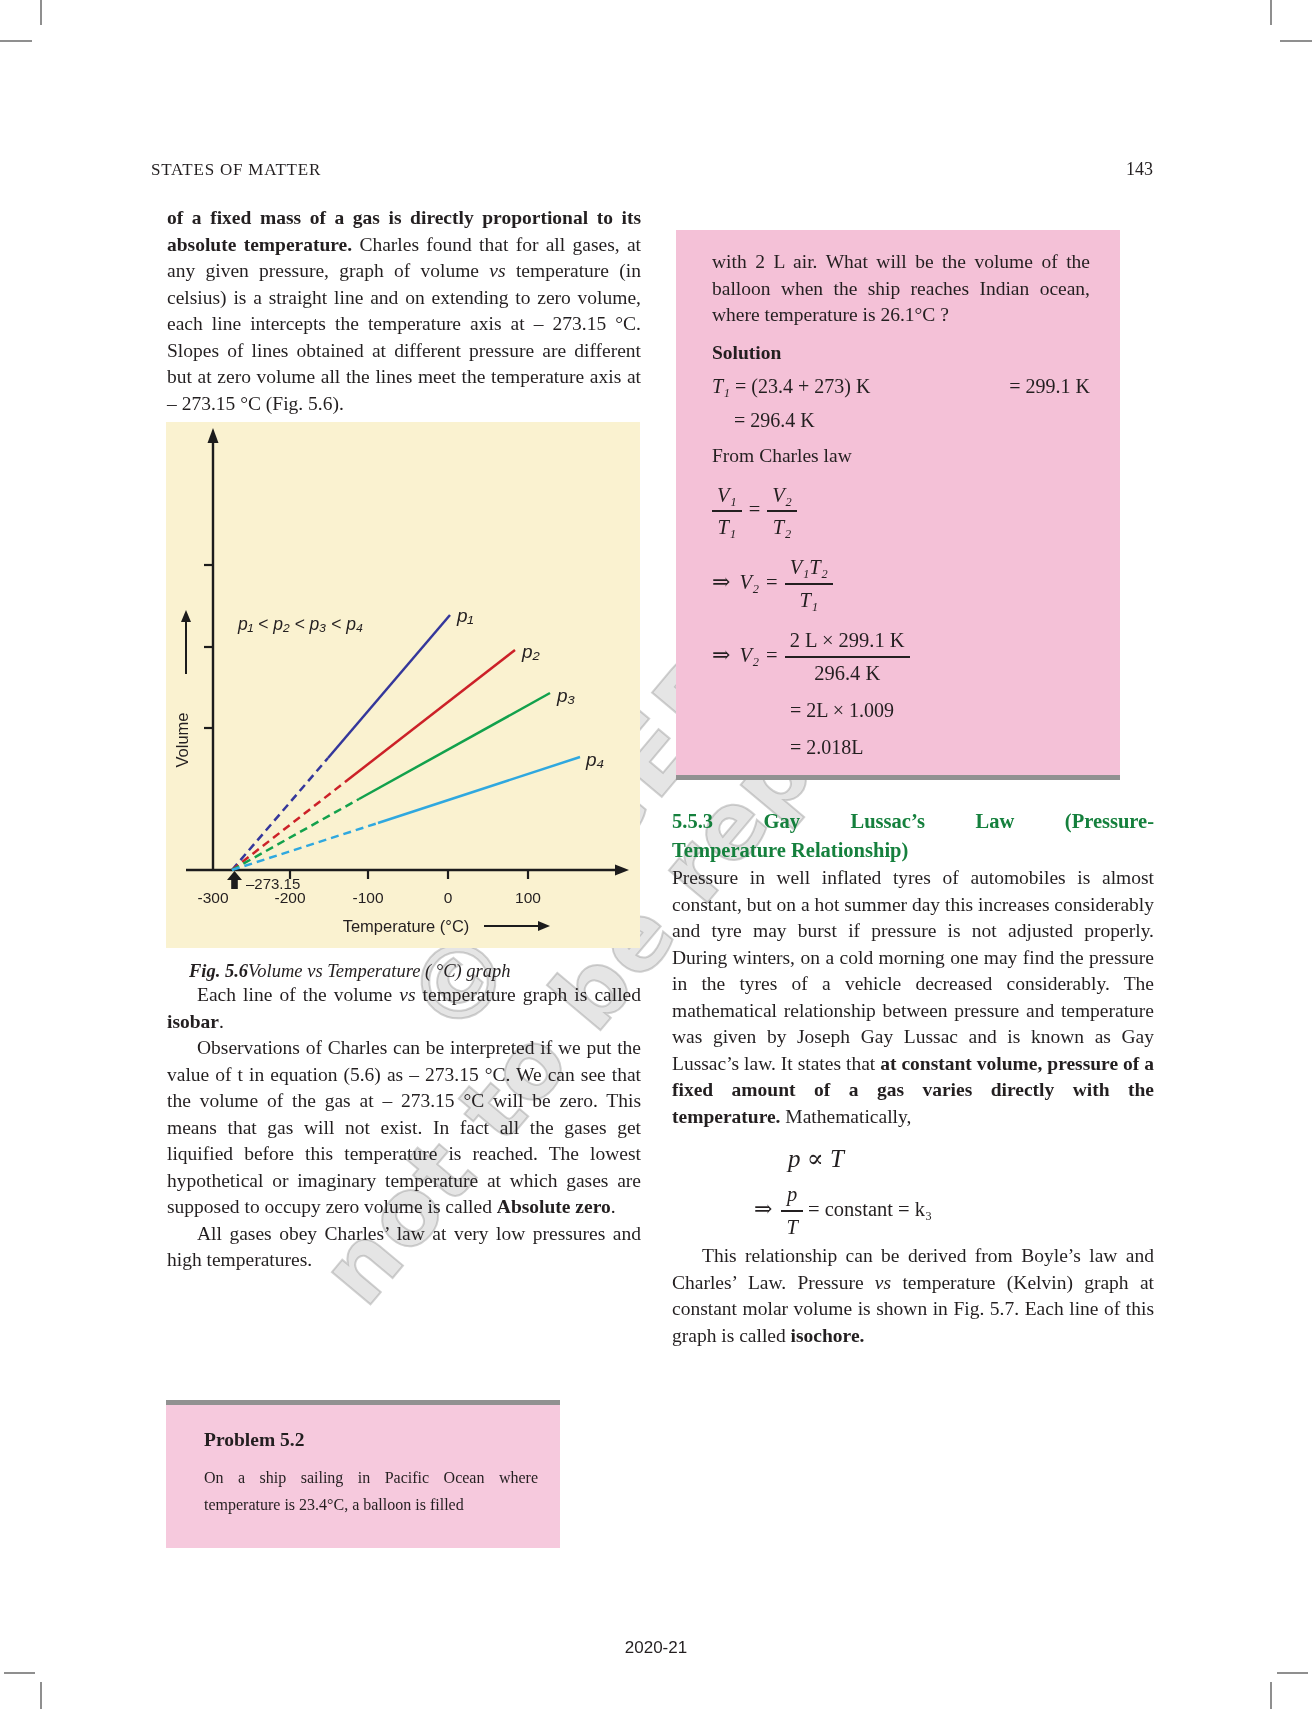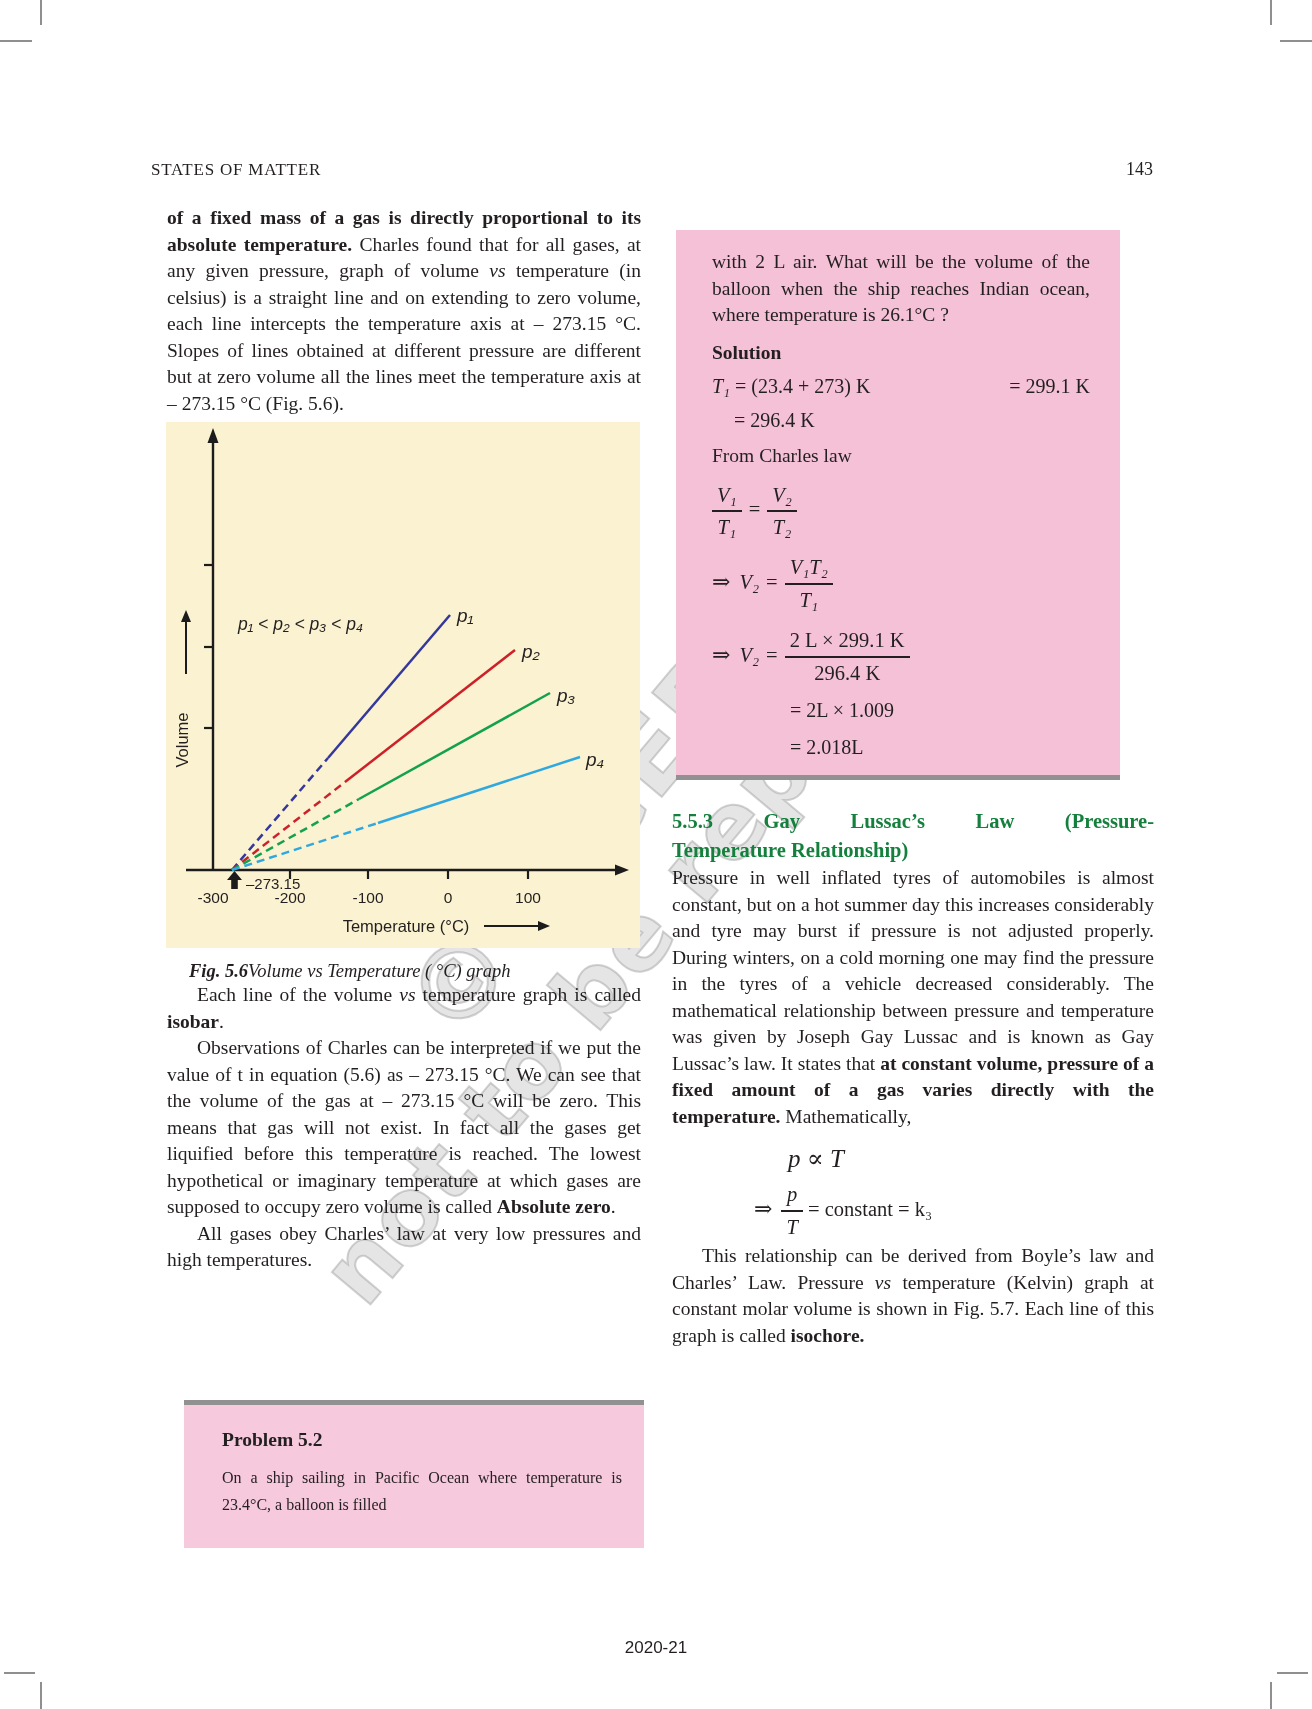--- a/index.html
+++ b/index.html
@@ -24,21 +24,21 @@
   .col-right{position:absolute;left:672px;top:230px;width:482px;}
   p.body{margin:0;font-size:19.5px;line-height:26.5px;text-align:justify;}
   .indent{text-indent:30px;}
   .mt8{margin-top:8px;}
   
   .figure{margin-top:5px;margin-left:-1px;width:474px;height:526px;background:#faf2d0;}
   .caption{margin:13px 0 0 22px;font-size:18.5px;font-style:italic;}
   .cap-label{font-weight:bold;}
   
   .bar{height:5px;background:#919191;}
-  .problem-box{position:absolute;left:184px;top:1400px;width:460px;}
+  .problem-box{position:absolute;left:166px;top:1400px;width:394px;}
   .problem-inner{background:#f6c9dd;padding:24px 22px 30px 38px;}
   .problem-title{margin:0 0 13px 0;font-weight:bold;font-size:19.5px;}
   .problem-body{margin:0;font-size:16px;line-height:27px;text-align:justify;}
   .solution-box{margin-left:4px;width:444px;}
   .solution-inner{background:#f4c1d7;padding:19px 30px 16px 36px;}
   .sol-label{margin:13px 0 0 0;font-weight:bold;font-size:19.5px;}
   .solrow{display:grid;grid-template-columns:232px 1fr;font-size:20px;margin-top:11px;}
   .pl18{padding-left:18px;text-align:right;} .pl22{padding-left:22px;}
   .fromline{margin:13px 0 0 0;font-size:19.5px;}
   

